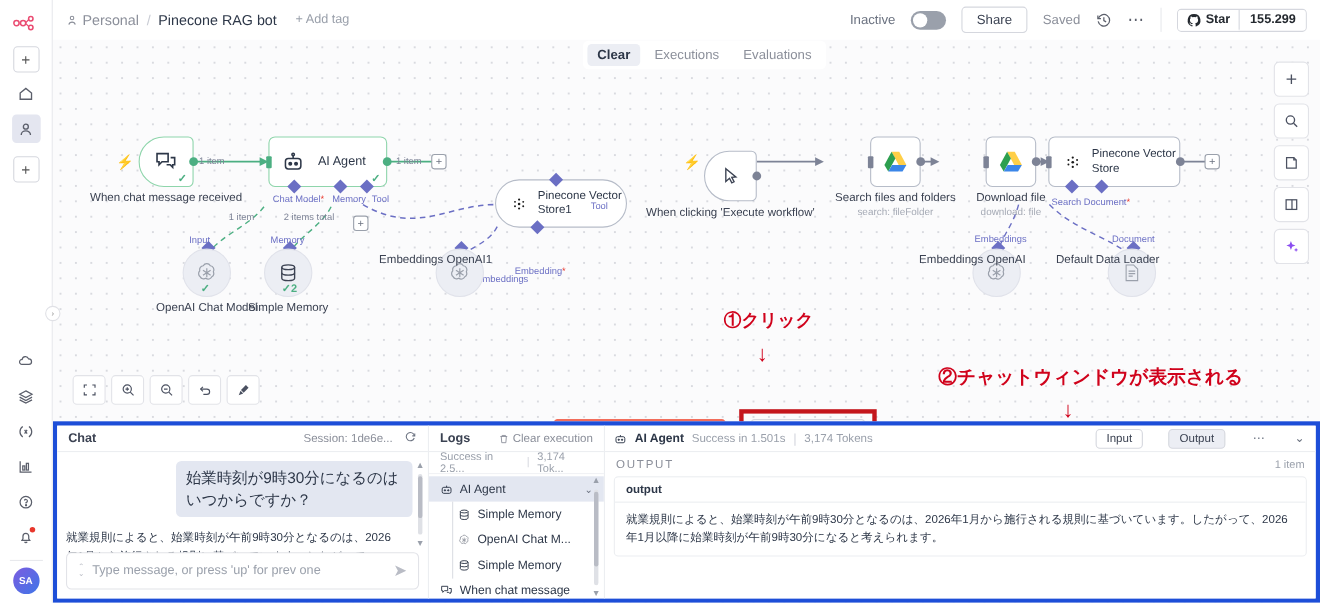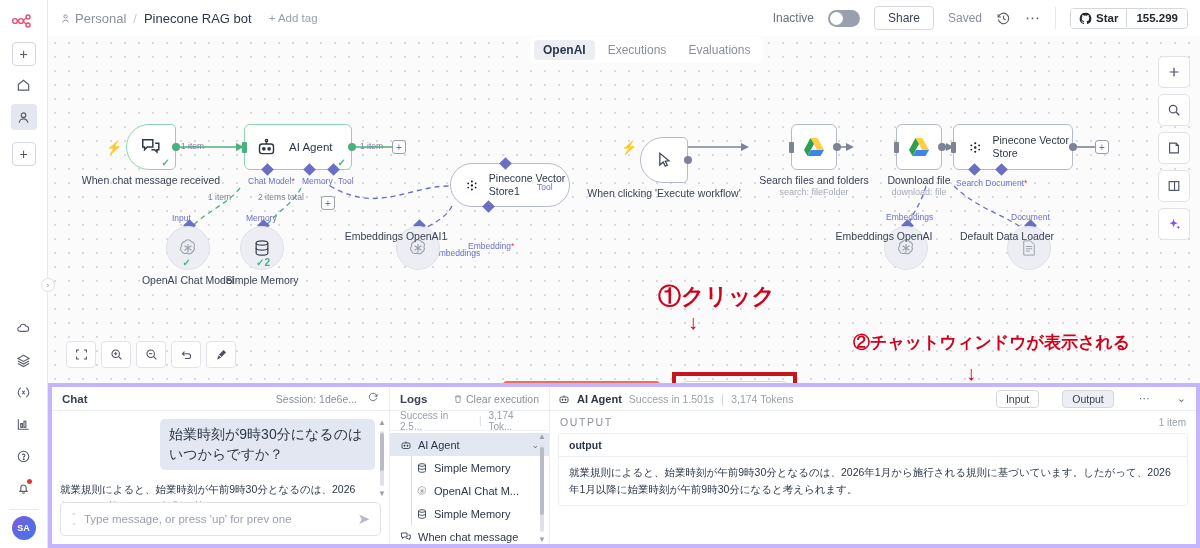--- a/index.html
+++ b/index.html
@@ -180,21 +180,21 @@
   .hidechat-wrap { border:4px solid #c4161c; padding:5px 6px; }
   .hidechat-btn {
     background:#fff; border:1px solid #d5d7de; border-radius:4px;
     padding:8px 16px; font-size:12.5px; color:#3b4252; cursor:pointer;
     display:flex; align-items:center; gap:6px;
   }
 
   
   #bottom-panel {
     position:absolute; left:48px; top:383px; width:1152px; height:165px;
-    border:4px solid #c4b5fd; background:#fff; display:flex; z-index:25;justify-content:center;
+    border:4px solid #1d4ed8; background:#fff; display:flex; z-index:25;justify-content:center;
   }
   .panel-col { height:100%; display:flex; flex-direction:column; background:#fff; }
   .panel-head {
     height:24px; display:flex; align-items:center; padding:0 10px;
     border-bottom:1px solid #eceef1; flex-shrink:0;
   }
   .panel-title { font-size:11.5px; font-weight:bold; color:#3b4252; }
 
   
   #chat-col { width:338px; border-right:1px solid #eceef1; }
@@ -372,21 +372,21 @@
           <path d="M8 .8a7.2 7.2 0 0 0-2.3 14c.36.07.5-.15.5-.34v-1.2c-2 .44-2.43-.96-2.43-.96-.33-.84-.8-1.06-.8-1.06-.66-.45.05-.44.05-.44.73.05 1.1.75 1.1.75.65 1.1 1.7.79 2.1.6.07-.47.25-.79.46-.97-1.6-.18-3.28-.8-3.28-3.56 0-.79.28-1.43.74-1.93-.07-.18-.32-.92.07-1.9 0 0 .6-.2 1.98.73a6.9 6.9 0 0 1 3.6 0c1.37-.93 1.97-.74 1.97-.74.4.99.15 1.73.07 1.91.47.5.74 1.14.74 1.93 0 2.77-1.68 3.38-3.28 3.56.26.22.49.66.49 1.33v1.97c0 .19.13.42.5.34A7.2 7.2 0 0 0 8 .8z"></path>
         </svg>
         <span>Star</span>
       </div>
       <div class="star-count">155.299</div>
     </div>
   </div>
 </div>
 
 <div id="tabs">
-  <div class="tab active">OpenAI</div>
+  <div class="tab active">Clear</div>
   <div class="tab">Executions</div>
   <div class="tab">Evaluations</div>
 </div>
 
 <div id="canvas">
 
   <svg class="wires">
 
     <line x1="125" y1="111" x2="190" y2="111" stroke="#4caf82" stroke-width="1.6"></line>
     <polygon points="188,107 196,111 188,115" fill="#4caf82"></polygon>
@@ -598,21 +598,21 @@
     <span class="diamond" style="left:19px; top:-5px;"></span>
     <div class="sub-node">
       <svg width="18" height="20" viewBox="0 0 24 24" fill="none" stroke="#9aa0ab" stroke-width="1.3">
         <path d="M5 2.5 h9 l5 5 v14 h-14 z"></path>
           <path d="M8 10 h8 M8 13 h8 M8 16 h5"></path>
       </svg>
     </div>
     <div class="node-label">Default Data Loader</div>
   </div>
 
-  <div class="anno" style="left:610px; top:245px; font-size:23px;">①クリック</div>
+  <div class="anno" style="left:610px; top:245px; font-size:16px;">①クリック</div>
   <div class="anno-arrow" style="left:640px; top:275px;">↓</div>
   <div class="anno" style="left:805px; top:295px; font-size:17px;">②チャットウィンドウが表示される</div>
   <div class="anno-arrow" style="left:918px; top:326px;">↓</div>
 
   <div id="canvas-toolbar">
     <div class="ct-btn">
       <svg width="13" height="13" viewBox="0 0 16 16" fill="none" stroke="currentColor" stroke-width="1.3">
         <path d="M2 5.5 V2.5 h3 M11 2.5 h3 v3 M14 10.5 v3 h-3 M5 13.5 H2 v-3"></path>
       </svg>
     </div>

